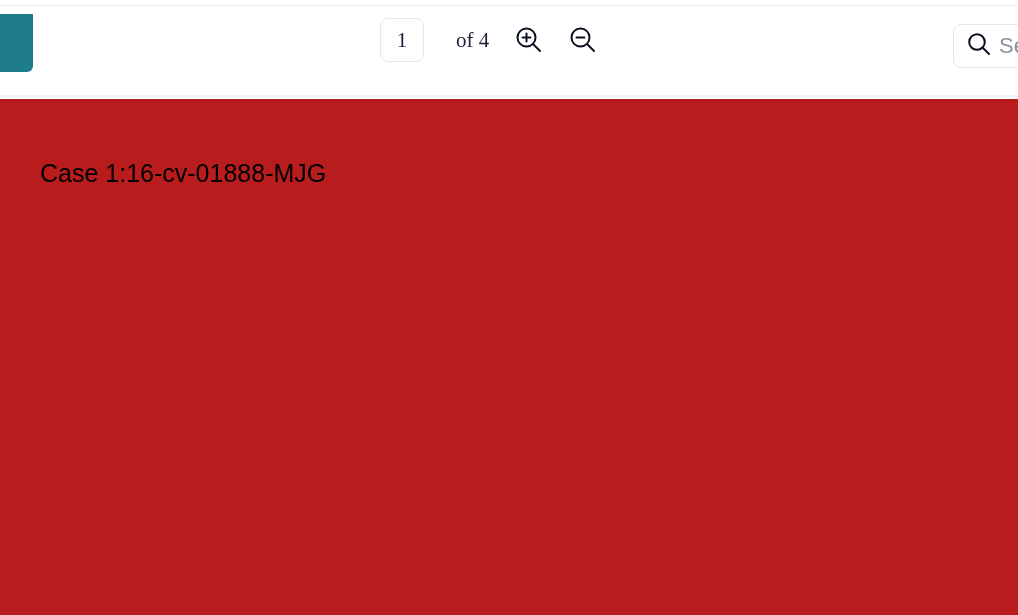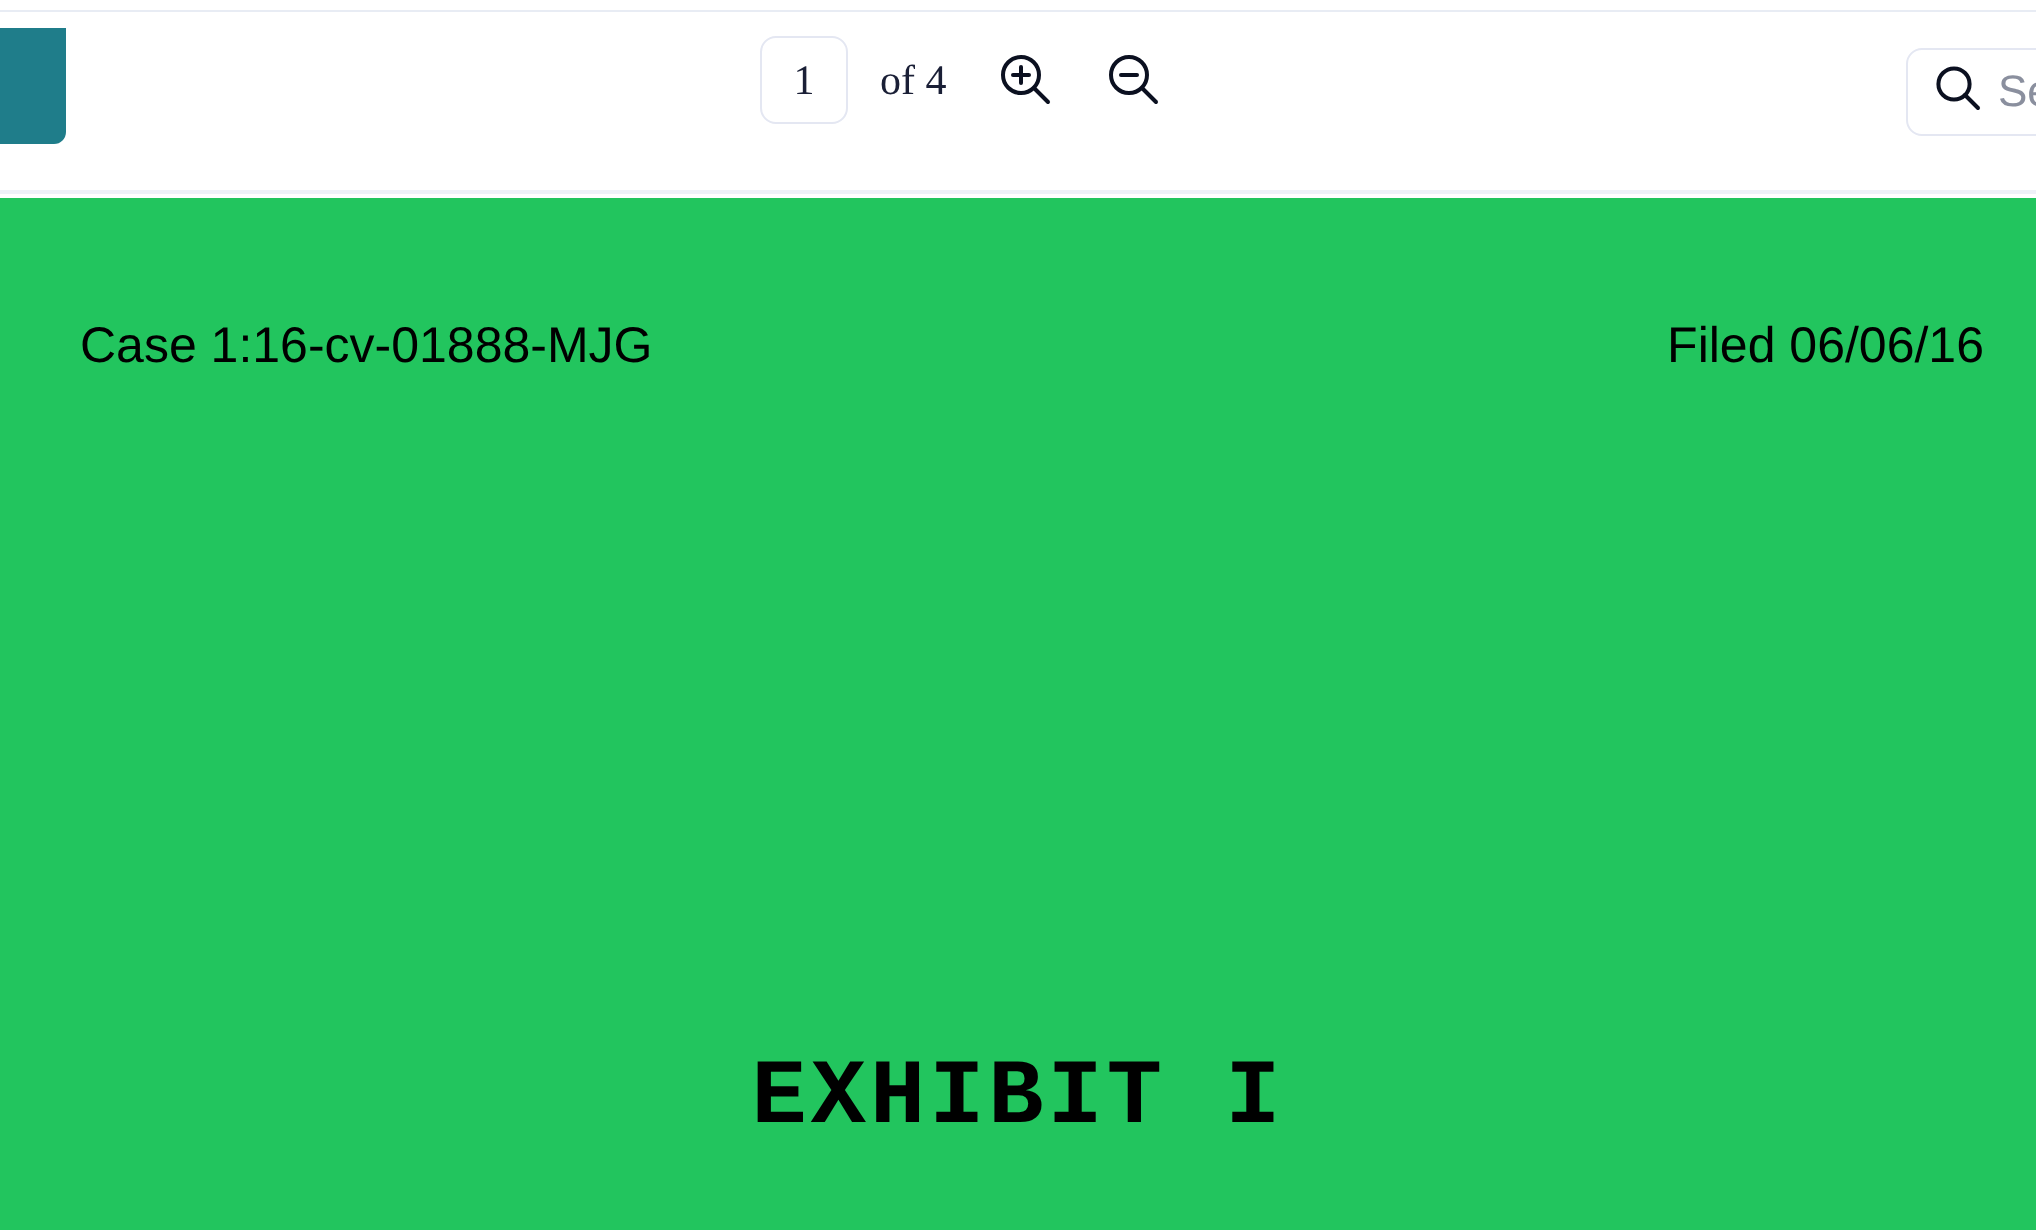--- a/index.html
+++ b/index.html
@@ -75,21 +75,21 @@
     color: #1a1f36;
     font-family: "Liberation Serif", serif;
     font-size: 21px;
     text-align: center;
     line-height: 42px;
     padding: 0;
     outline: none;
   }
 
   .page-total {
-    margin-left: 16px;
+    margin-left: 32px;
     font-family: "Liberation Serif", serif;
     font-size: 21px;
     color: #1a1f36;
     white-space: nowrap;
   }
 
   .zoom-btn {
     width: 40px;
     height: 40px;
     margin-left: 14px;
@@ -133,21 +133,21 @@
   }
   .search-input::placeholder { color: #8a8f9e; opacity: 1; }
 
   
   .doc-page {
     position: absolute;
     left: 0;
     top: 99px;
     width: 1018px;
     height: 516px;
-    background: #22c55e;
+    background: #b91c1c;
     overflow: hidden;
   }
 
   .doc-stamp {
     position: absolute;
     left: 40px;
     top: 60px;
     width: 952px;
     display: flex;
     justify-content: space-between;
@@ -220,20 +220,18 @@
       </span>
       <input class="search-input" type="text" placeholder="Search" style="">
     </div>
 
   </div>
 
   <div class="doc-page">
 
     <div class="doc-stamp">
       <span>Case 1:16-cv-01888-MJG</span>
-      <span>Filed 06/06/16</span>
     </div>
 
-    <div class="doc-exhibit">EXHIBIT I</div>
 
   </div>
 
 </div>
 
 </body></html>

